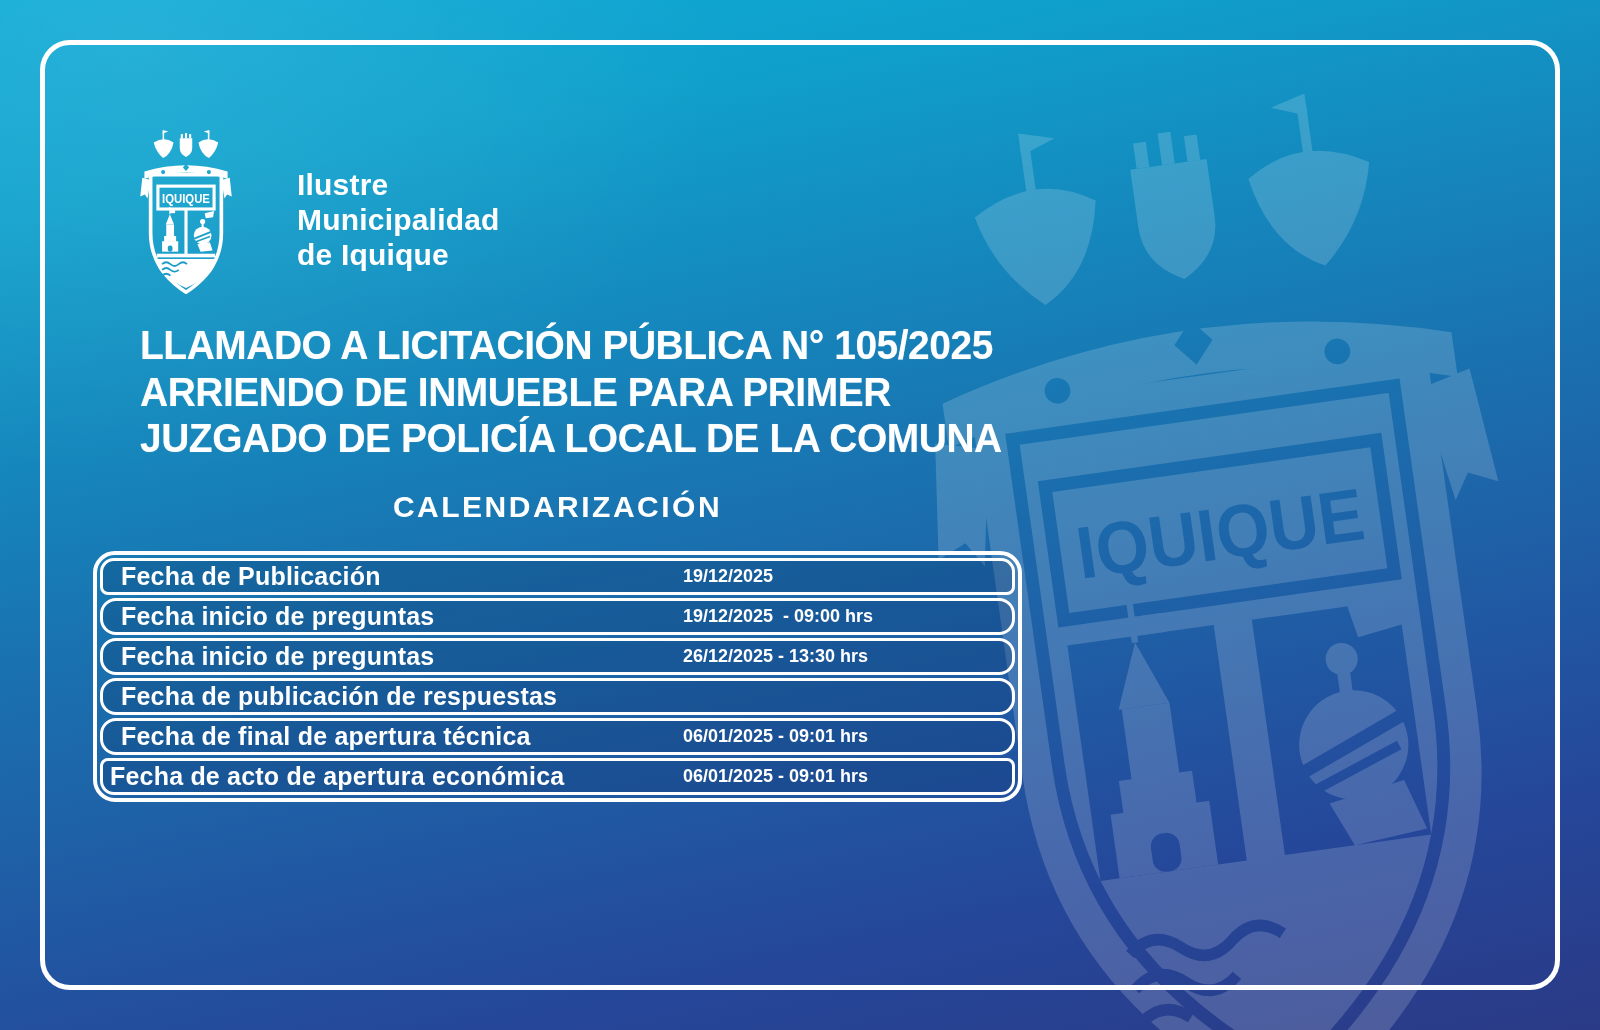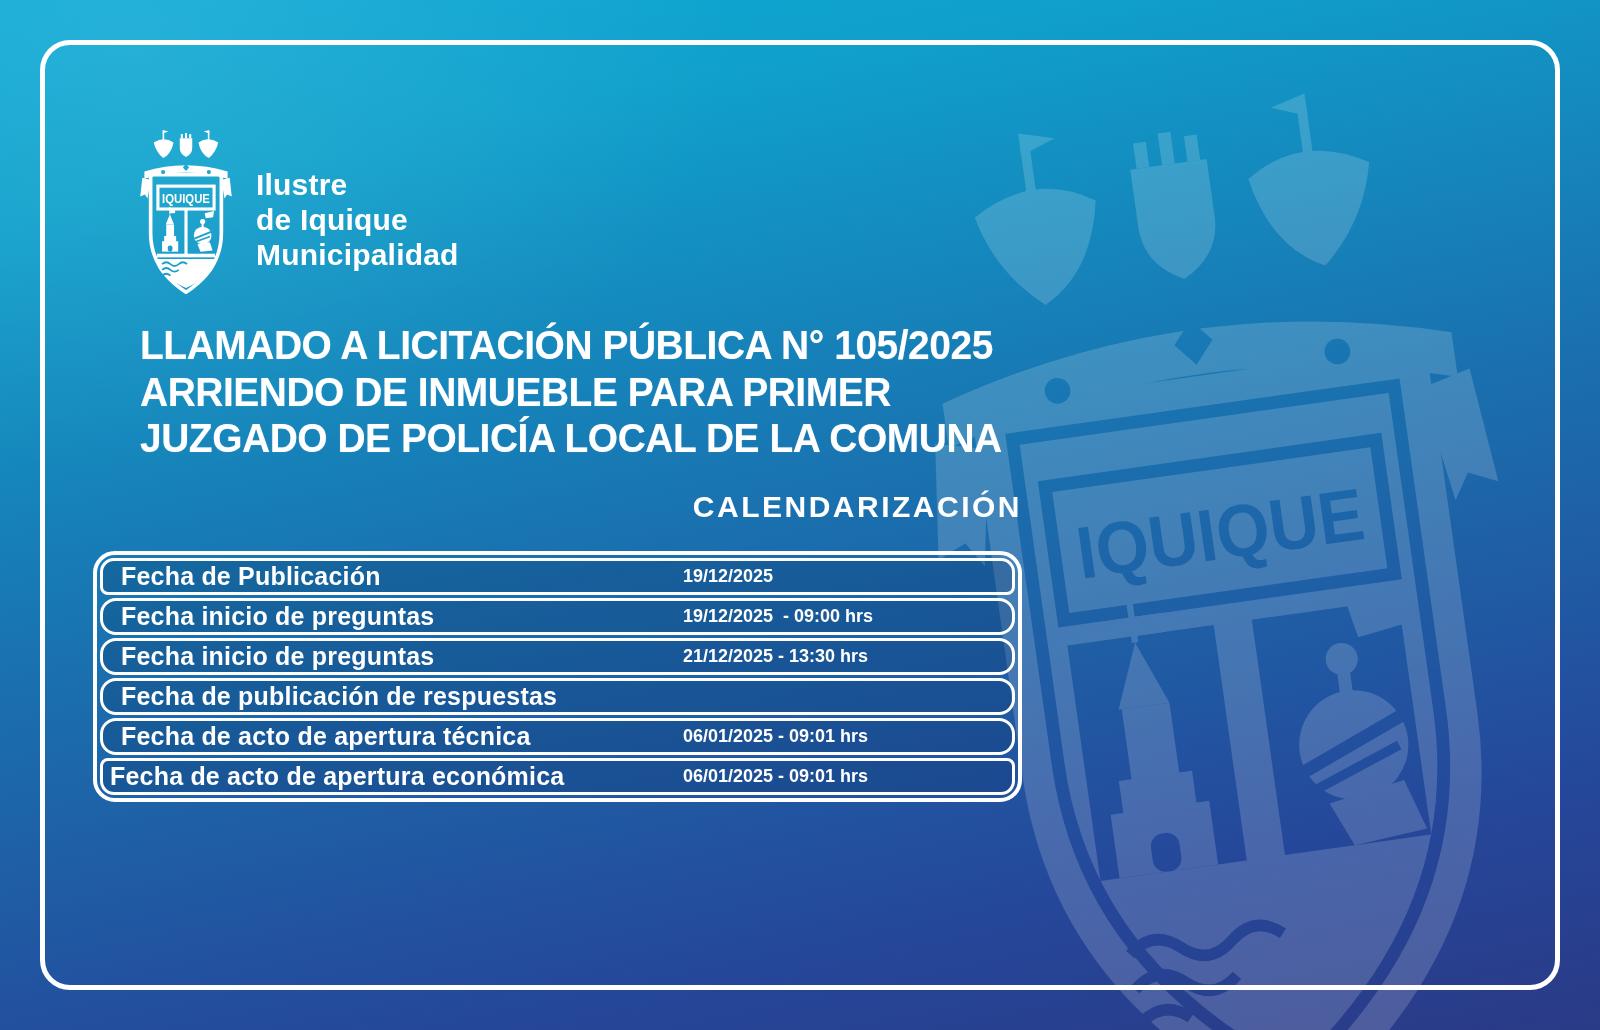--- a/index.html
+++ b/index.html
@@ -22,32 +22,32 @@
   .watermark {
     position:absolute; left:828px; top:52px; width:772px; height:1092px;
     transform:rotate(-8deg); transform-origin:50% 40%; z-index:1;
   }
   .watermark svg { width:100%; height:100%; display:block; }
 
   .content { position:absolute; inset:0; z-index:3; }
 
   .logo-row { position:absolute; left:134px; top:120px; display:flex; align-items:flex-start; gap:18px; }
   .logo-svg { width:104px; height:178px; display:block; }
-  .org-name { margin-top:48px; font-size:30px; font-weight:bold; line-height:1.16; letter-spacing:0.2px; }
+  .org-name { margin-top:48px; font-size:30px; font-weight:bold; line-height:1.16; letter-spacing:0.2px;margin-left:41px; }
 
   .title {
     position:absolute; left:140px; top:322px;
     font-size:41px; font-weight:bold; line-height:1.14; letter-spacing:-0.5px;
     transform:scaleX(0.95); transform-origin:left top; white-space:nowrap;
     text-shadow:0 0 1px rgba(255,255,255,0.4);
   }
   .title .line { display:block; }
 
   .cal-heading {
-    position:absolute; left:93px; top:490px; width:929px; text-align:right;
+    position:absolute; left:93px; top:490px; width:929px; text-align:center;
     font-size:30px; font-weight:bold; letter-spacing:2.5px;
   }
 
   .schedule {
     position:absolute; left:93px; top:551px; width:929px; box-sizing:border-box;
     border:4px solid #ffffff; border-radius:22px; padding:3px;
   }
   .rows { display:flex; flex-direction:column; gap:3px; }
   .row {
     position:relative; height:37px; box-sizing:border-box;
@@ -181,22 +181,22 @@
           <path d="M88,34 L112,34 L112,52 Q112,64 100,70 Q88,64 88,52 Z" fill="#fff"></path>
           <rect x="90" y="26" width="4" height="8" fill="#fff"></rect>
           <rect x="98" y="24" width="4" height="10" fill="#fff"></rect>
           <rect x="106" y="26" width="4" height="8" fill="#fff"></rect>
         </mask>
       </defs>
       <rect width="200" height="340" fill="#ffffff" mask="url(#mLogo)"></rect>
     </svg>
     <div class="org-name">
       <div>Ilustre</div>
+      <div>Municipalidad</div>
       <div>de Iquique</div>
-      <div>Municipalidad</div>
     </div>
   </div>
 
   <h1 class="title" style="margin:0;">
     <span class="line">LLAMADO A LICITACIÓN PÚBLICA N° 105/2025</span>
     <span class="line">ARRIENDO DE INMUEBLE PARA PRIMER</span>
     <span class="line">JUZGADO DE POLICÍA LOCAL DE LA COMUNA</span>
   </h1>
 
   <div class="cal-heading">CALENDARIZACIÓN</div>
@@ -206,27 +206,27 @@
       <div class="row">
         <span class="row-label">Fecha de Publicación</span>
         <span class="row-value">19/12/2025</span>
       </div>
       <div class="row">
         <span class="row-label">Fecha inicio de preguntas</span>
         <span class="row-value">19/12/2025  - 09:00 hrs</span>
       </div>
       <div class="row">
         <span class="row-label">Fecha inicio de preguntas</span>
-        <span class="row-value">21/12/2025 - 13:30 hrs</span>
+        <span class="row-value">26/12/2025 - 13:30 hrs</span>
       </div>
       <div class="row">
         <span class="row-label">Fecha de publicación de respuestas</span>
       </div>
       <div class="row">
-        <span class="row-label">Fecha de acto de apertura técnica</span>
+        <span class="row-label">Fecha de final de apertura técnica</span>
         <span class="row-value">06/01/2025 - 09:01 hrs</span>
       </div>
       <div class="row">
         <span class="row-label">Fecha de acto de apertura económica</span>
         <span class="row-value">06/01/2025 - 09:01 hrs</span>
       </div>
     </div>
   </div>
 
 </div>

